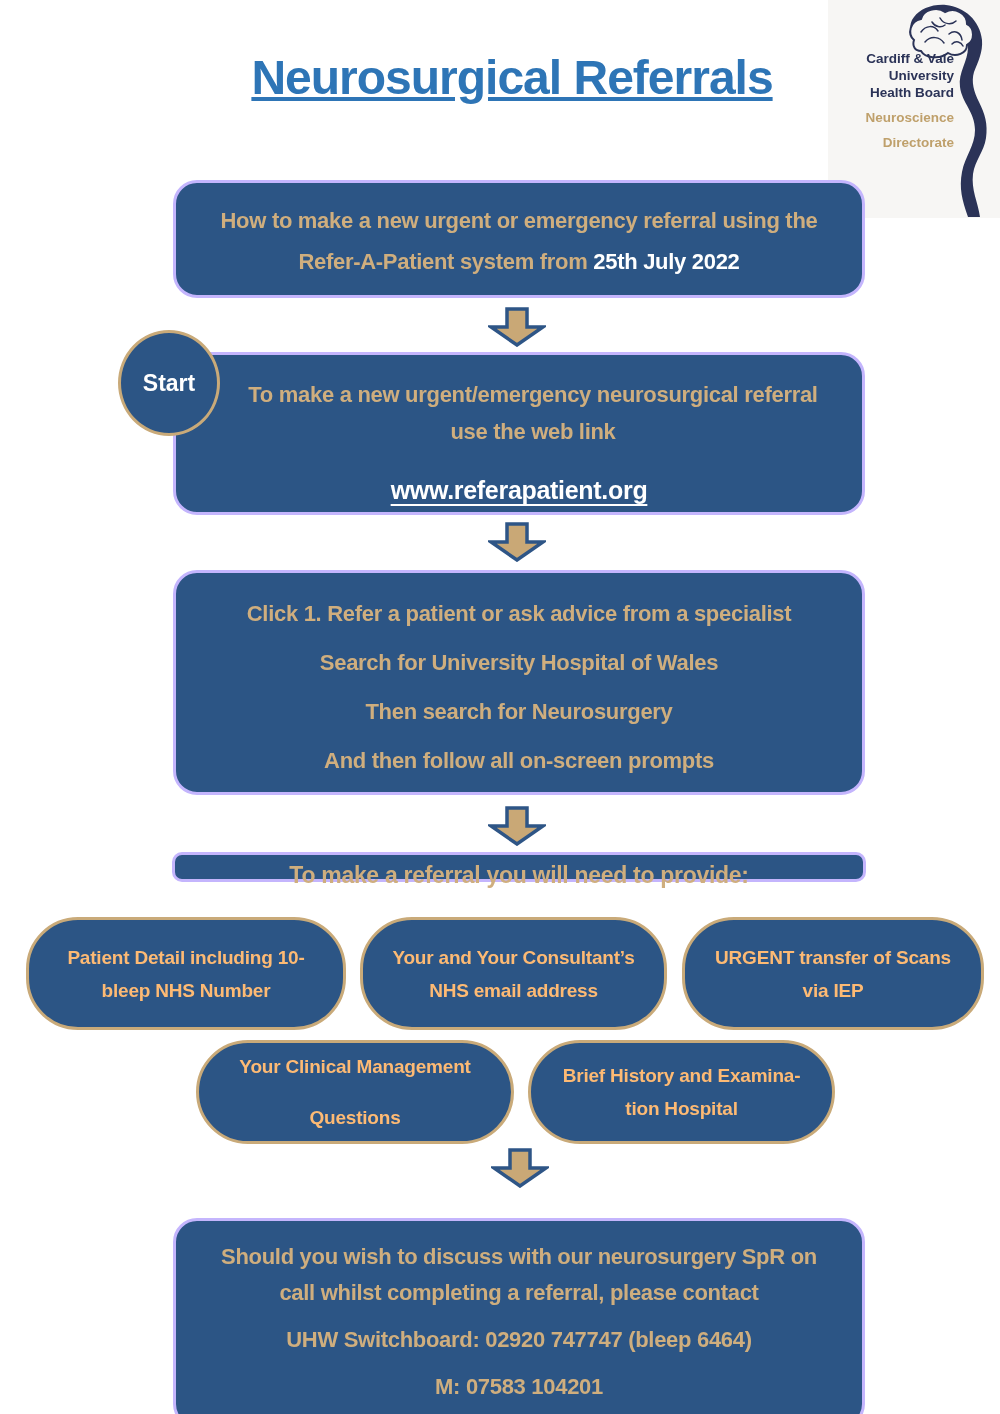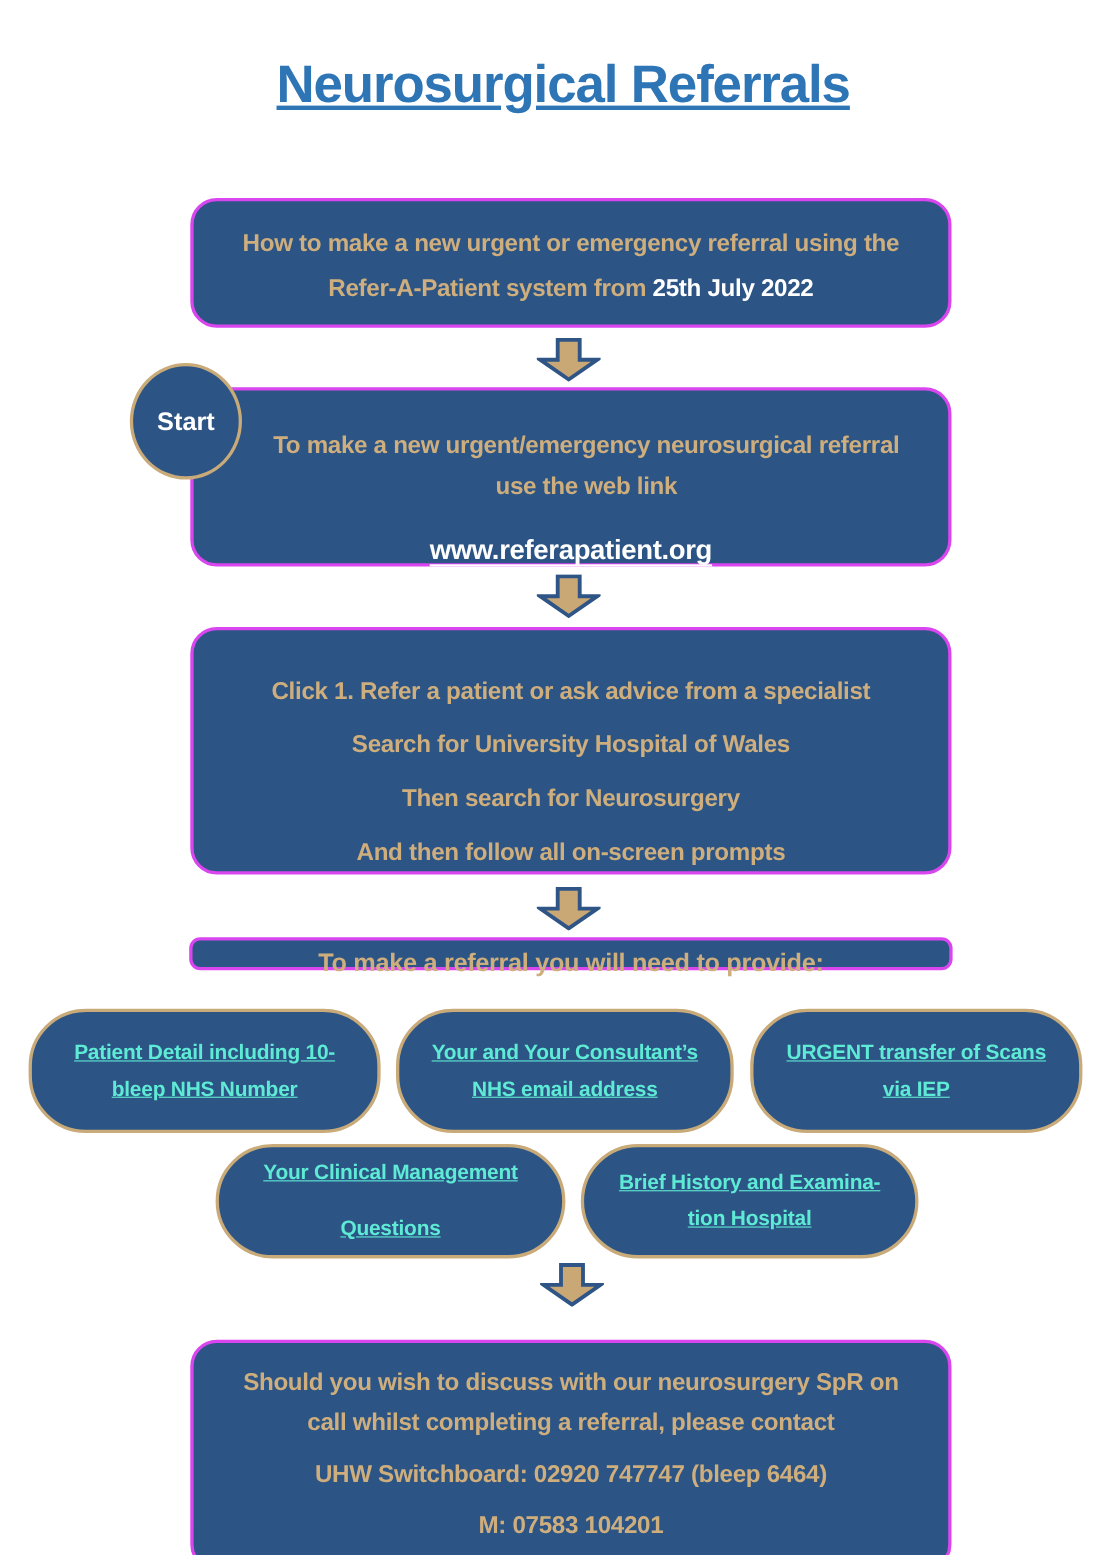--- a/index.html
+++ b/index.html
@@ -13,44 +13,43 @@
   }
   
   .logo{position:absolute;top:0;right:0;width:172px;height:218px;background:#f7f6f4;}
   .logo svg{position:absolute;top:0;right:0;}
   .logo-text{position:absolute;top:50px;left:4px;width:122px;text-align:right;line-height:17px;}
   .logo-org{color:#2B3357;font-size:13.5px;font-weight:bold;}
   .logo-dept{color:#BFA06B;font-size:13.5px;font-weight:bold;margin-top:8px;}
   
   .box{
     position:absolute;box-sizing:border-box;background:#2C5585;
-    border:3px solid #d946ef;border-radius:24px;color:#CFAE7E;
+    border:3px solid #c4b5fd;border-radius:24px;color:#CFAE7E;
     font-weight:bold;text-align:center;font-size:22px;letter-spacing:-0.3px;
     white-space:nowrap;
   }
   .intro-box{left:173px;top:180px;width:692px;height:118px;padding-top:17px;line-height:41px;}
   .white{color:#ffffff;}
-  .weblink-box{left:173px;top:352px;width:692px;height:163px;padding-top:31px;}
+  .weblink-box{left:173px;top:352px;width:692px;height:163px;padding-top:21px;}
   .weblink-top{line-height:37px;padding-left:28px;}
   .weblink-link{
     display:inline-block;margin-top:26px;font-size:25px;color:#ffffff;
     text-decoration:underline;text-underline-offset:5px;cursor:pointer;
   }
-  .steps-box{left:173px;top:570px;width:692px;height:225px;padding-top:30px;line-height:49px;}
+  .steps-box{left:173px;top:570px;width:692px;height:225px;padding-top:16px;line-height:49px;}
   .provide-header{
     left:172px;top:852px;width:694px;height:30px;border-radius:10px;
     font-size:23px;line-height:41px;
   }
   .pill{
     position:absolute;box-sizing:border-box;background:#2C5585;
-    border:3px solid #C9AA79;border-radius:52px;color:#5eead4;
+    border:3px solid #C9AA79;border-radius:52px;color:#fdba74;
     font-weight:bold;text-align:center;font-size:19px;letter-spacing:-0.2px;
     white-space:nowrap;display:flex;flex-direction:column;justify-content:center;
     line-height:33px;
-    text-decoration:underline;
   }
   .pill-a{left:26px; top:917px;width:320px;height:113px;}
   .pill-b{left:360px;top:917px;width:307px;height:113px;}
   .pill-c{left:682px;top:917px;width:302px;height:113px;}
   .pill-d{left:196px;top:1040px;width:318px;height:104px;gap:18px;}
   .pill-e{left:528px;top:1040px;width:307px;height:104px;}
   .contact-box{left:173px;top:1192px;width:692px;height:210px;padding-top:18px;line-height:36px;margin-top:26px;}
   .contact-box .gap{margin-top:11px;}
   
   .start-badge{
@@ -65,20 +64,46 @@
   .arrow-3{left:488px;top:806px;}
   .arrow-4{left:491px;top:1148px;}
 </style>
 </head>
 <body>
 
 <div class="page">
 
   <div class="title">Neurosurgical Referrals</div>
 
+  <div class="logo">
+    <svg width="172" height="218" viewBox="0 0 172 218">
+
+      <path d="M88,36 C82,34 80,24 86,17 C92,9 104,4 118,5 C136,7 152,20 154,40
+               C155,52 150,62 146,72 C143,82 146,92 151,102 C157,114 160,124 158,138
+               C156,152 147,160 145,174 C143,190 150,202 152,217
+               L140,217 C134,200 131,188 134,172 C137,156 147,146 147,130
+               C147,112 134,103 132,87 C130,72 140,62 140,47
+               C140,30 126,17 108,16 C98,15 91,20 90,27 C89,33 90,36 88,36 Z" fill="#2B3357"></path>
+
+      <path d="M86,40 C79,34 82,21 93,19 C95,10 109,6 117,12 C127,7 139,13 139,24
+               C147,28 147,41 139,45 C139,53 128,58 120,53 C111,60 97,58 93,51
+               C87,51 84,46 86,40 Z" fill="#f7f6f4" stroke="#2B3357" stroke-width="2"></path>
+
+      <path d="M93,32 C98,25 106,25 110,31 M97,42 C103,35 112,37 116,43
+               M112,18 C116,25 124,25 128,21 M121,34 C127,29 133,33 134,40
+               M104,22 C107,27 113,28 117,25 M124,44 C128,40 133,42 135,46" fill="none" stroke="#2B3357" stroke-width="1.5" stroke-linecap="round"></path>
+    </svg>
+    <div class="logo-text">
+      <div class="logo-org">Cardiff &amp; Vale</div>
+      <div class="logo-org">University</div>
+      <div class="logo-org">Health Board</div>
+      <div class="logo-dept">Neuroscience</div>
+      <div class="logo-dept">Directorate</div>
+    </div>
+  </div>
 
   <div class="box intro-box">
     <div>How to make a new urgent or emergency referral using the</div>
     <div><span>Refer-A-Patient system from </span><span class="white">25th July 2022</span></div>
   </div>
 
   <svg class="arrow arrow-1" viewBox="0 0 58 40">
     <polygon points="19,2 39,2 39,20 55,20 29,38 3,20 19,20" fill="#C9A876" stroke="#2E5586" stroke-width="3.5" stroke-linejoin="miter"></polygon>
   </svg>
 

